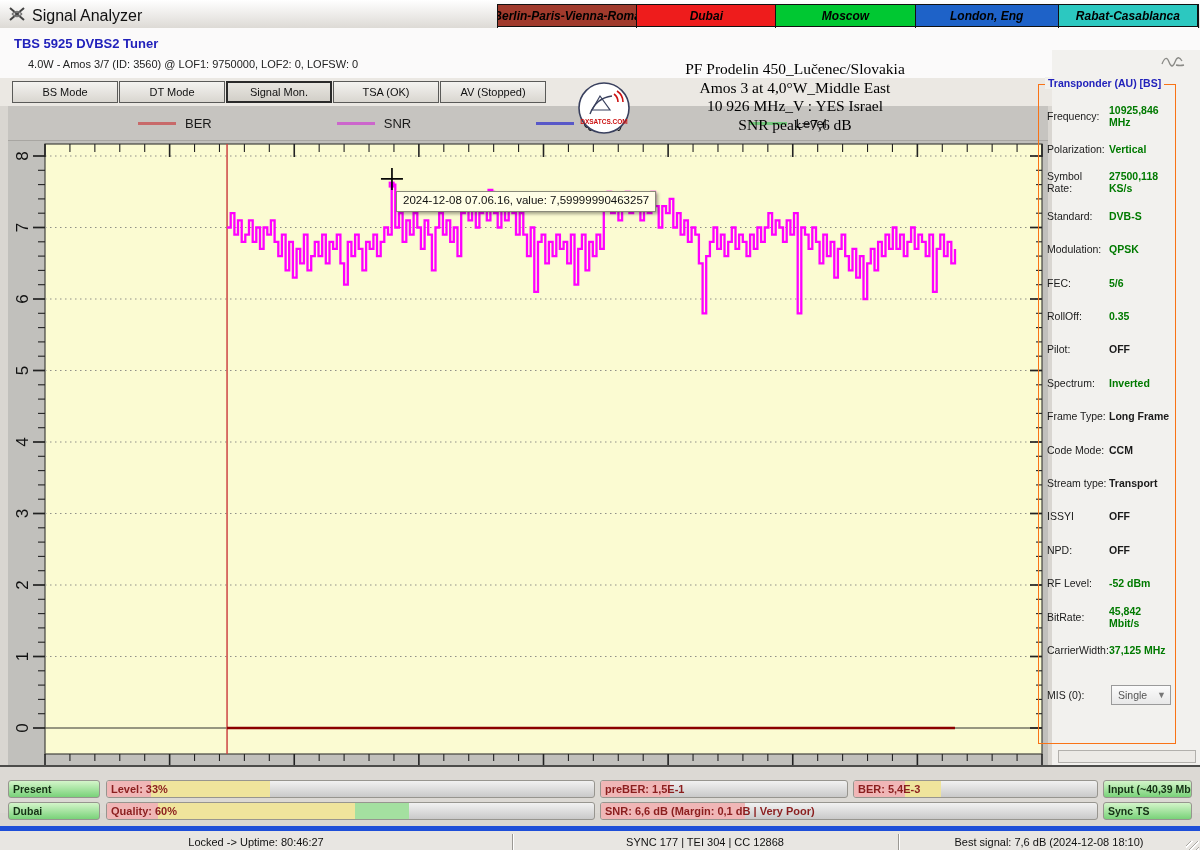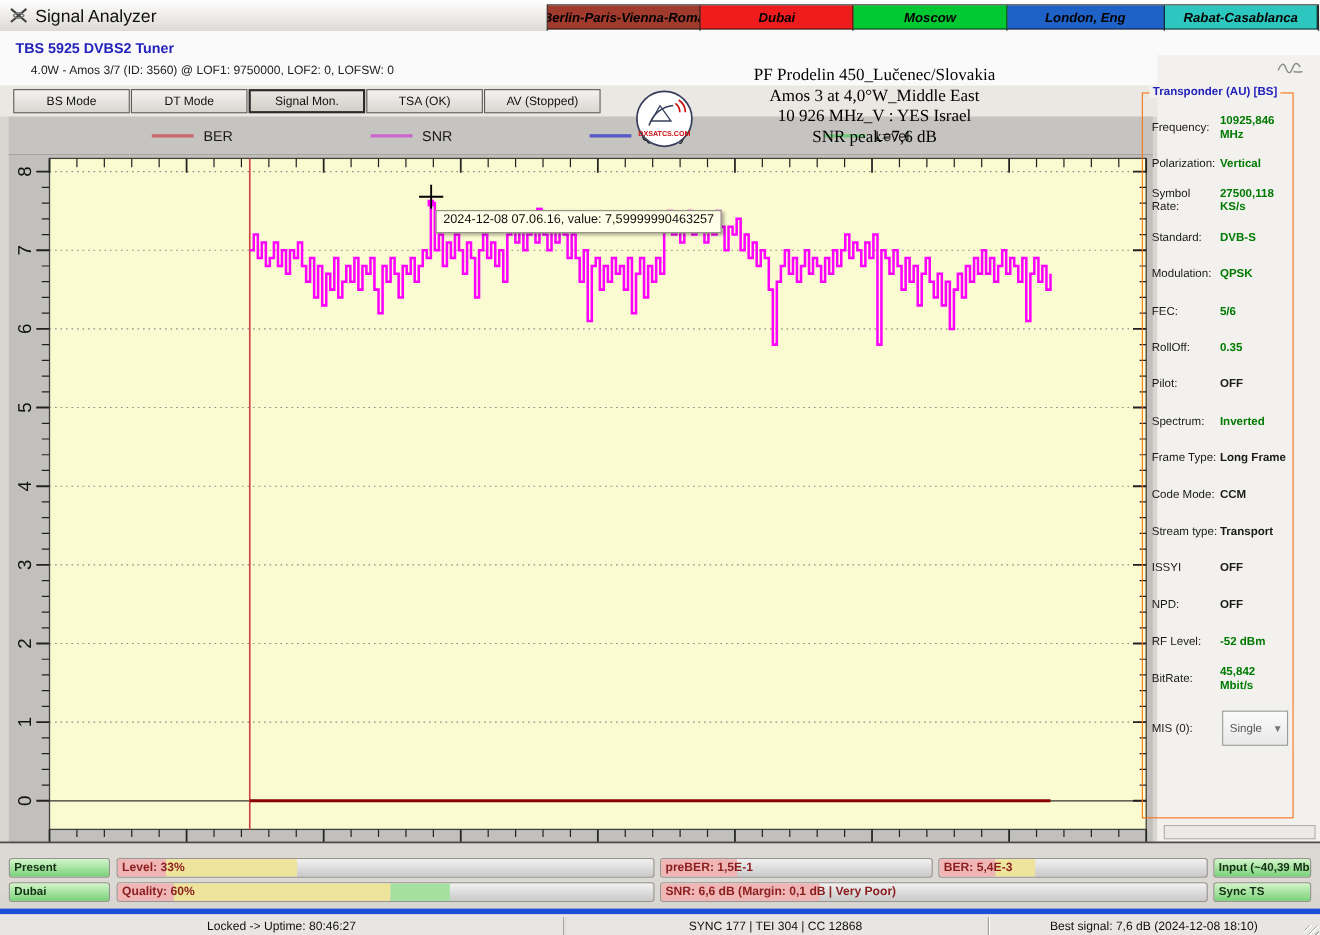--- a/index.html
+++ b/index.html
@@ -40,21 +40,21 @@
   
   .groupbox{position:absolute;left:1038px;top:84px;width:138px;height:660px;border:1px solid #f97316;box-sizing:border-box;}
   .groupbox .gb-title{position:absolute;left:6px;top:-8px;background:#f2f1ee;padding:0 3px;font-size:10.5px;font-weight:bold;color:#2222bb;}
   .tp-rows{position:absolute;left:8px;top:14px;right:4px;}
   .tp-row{height:33.4px;display:flex;align-items:center;}
   .tp-label{font-size:10.5px;color:#1a1a1a;width:62px;flex:none;}
   .tp-val{font-size:10.5px;font-weight:bold;}
   .tp-val.green{color:#007a00;}
   .tp-val.black{color:#1a1a1a;}
   .mis-row{margin-top:12px;display:flex;align-items:center;}
-  .mis-select{width:66px;height:32px;font-size:10.5px;color:#555;background:linear-gradient(#fbfbfb,#e8e8e8);border:1px solid #9a9a9a;display:flex;align-items:center;padding-left:6px;box-sizing:border-box;margin-left:2px;}
+  .mis-select{width:66px;height:20px;font-size:10.5px;color:#555;background:linear-gradient(#fbfbfb,#e8e8e8);border:1px solid #9a9a9a;display:flex;align-items:center;padding-left:6px;box-sizing:border-box;margin-left:2px;}
   .mis-select .chev{margin-left:auto;margin-right:4px;font-size:9px;color:#777;}
   .bottombox{position:absolute;left:1058px;top:750px;width:138px;height:13px;border:1px solid #b2b0ac;background:#eceae6;box-sizing:border-box;}
   
   .rows-area{position:absolute;left:0;top:767px;width:1200px;height:46px;background:#dcd9d4;}
   .ind-row{position:absolute;left:0;width:1200px;height:18px;}
   .bar{position:absolute;top:0;height:18px;border:1px solid #97958f;border-radius:3px;box-sizing:border-box;overflow:hidden;background:linear-gradient(#f1f1f1,#c9c9c9);}
   .bar .seg{position:absolute;top:0;height:100%;}
   .bar .blabel{position:absolute;left:4px;top:2px;font-size:11px;font-weight:bold;white-space:nowrap;z-index:2;}
   .bar.green{background:linear-gradient(#d4f5ca,#79d279);}
   .bar.green .blabel{color:#143014;font-size:10.5px;}
@@ -424,20 +424,24 @@
           <span class="tp-val black">OFF</span>
         </div>
         <div class="tp-row">
           <span class="tp-label">RF Level:</span>
           <span class="tp-val green">-52 dBm</span>
         </div>
         <div class="tp-row">
           <span class="tp-label">BitRate:</span>
           <span class="tp-val green">45,842 Mbit/s</span>
         </div>
+        <div class="tp-row">
+          <span class="tp-label">CarrierWidth:</span>
+          <span class="tp-val green">37,125 MHz</span>
+        </div>
         <div class="tp-row mis-row">
           <span class="tp-label">MIS (0):</span>
           <div class="mis-select">
             <span>Single</span>
             <span class="chev">▼</span>
           </div>
         </div>
       </div>
   </div>
   <div class="bottombox"></div>

